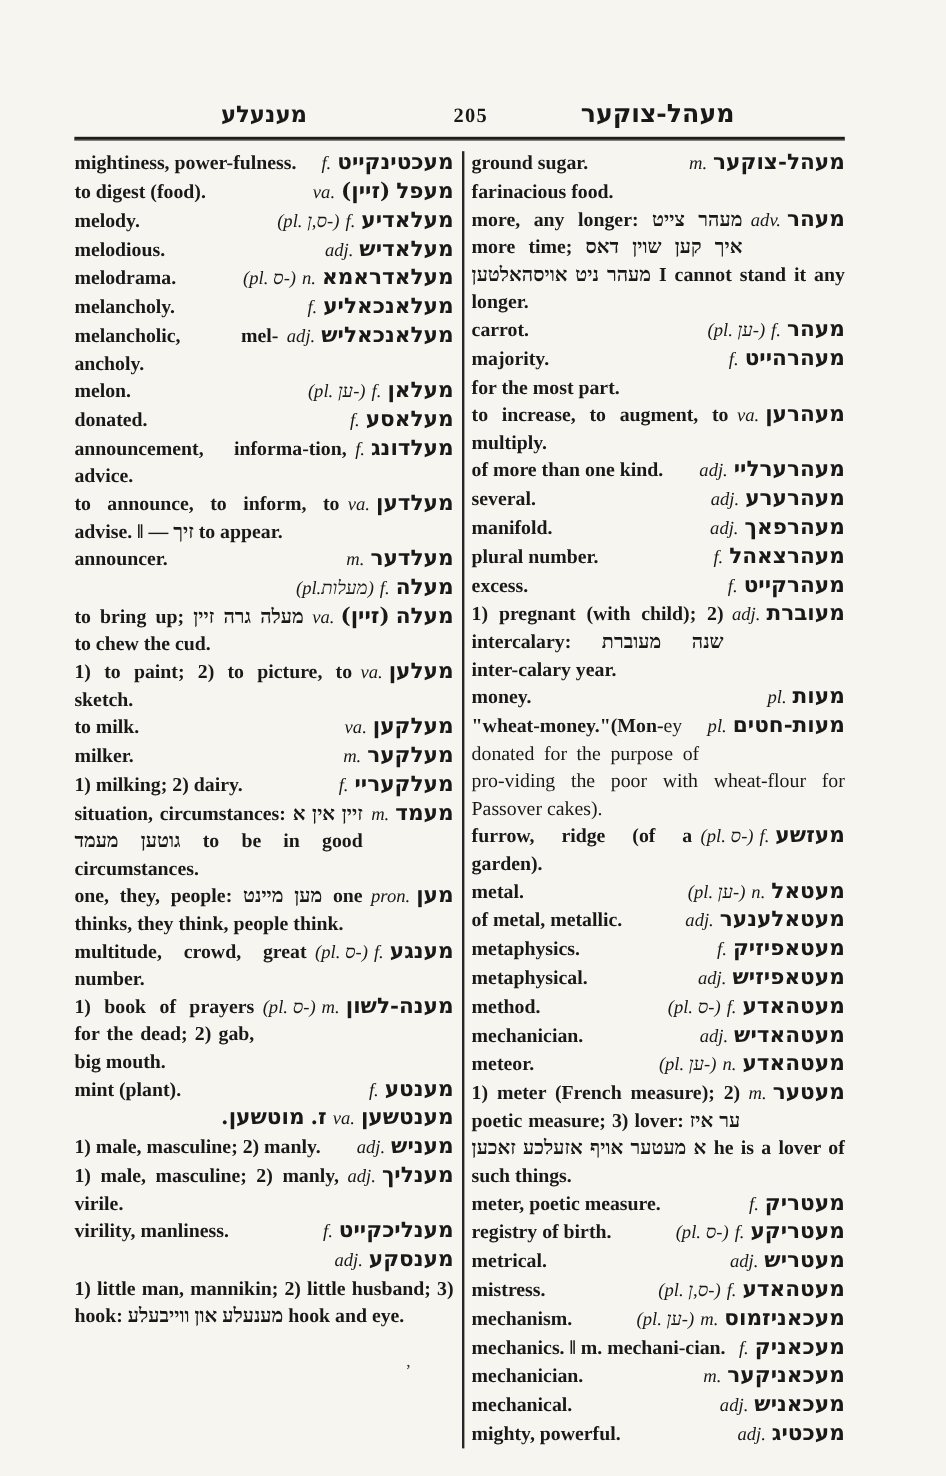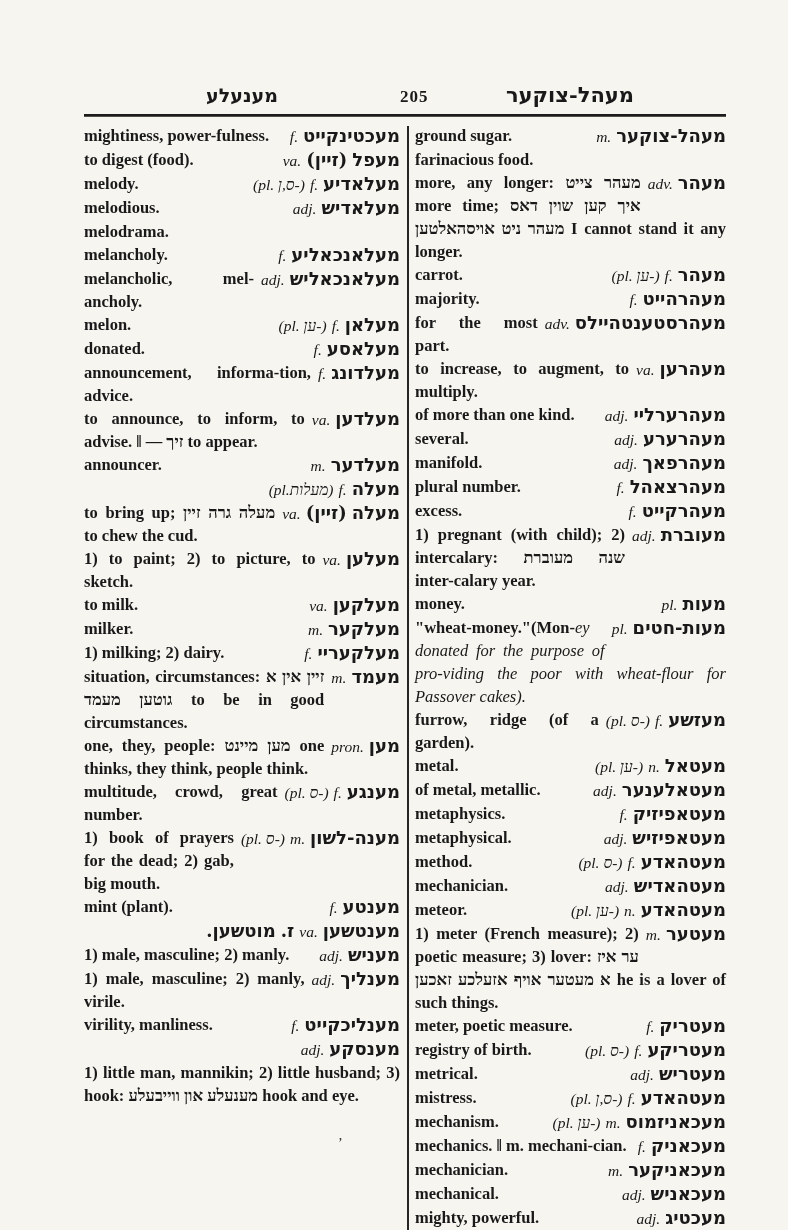--- a/index.html
+++ b/index.html
@@ -5,21 +5,21 @@
   html,body{margin:0;padding:0;}
   body{
     width:788px;height:1230px;
     background:#f6f5f0;
     font-family:"Liberation Serif","DejaVu Serif",serif;
     color:#191919;
     position:relative;
     overflow:hidden;
   }
   .page{
-    position:absolute;left:84px;top:82px;width:642px;
+    position:absolute;left:62px;top:82px;width:642px;
   }
   .running-header{
     display:flex;align-items:baseline;
     font-weight:bold;
   }
   .rh-left{width:316px;text-align:center;font-size:19px;}
   .rh-center{width:14px;text-align:center;font-size:17px;letter-spacing:1px;}
   .rh-right{flex:1;text-align:center;font-size:21px;}
   .hebrew{font-family:"DejaVu Serif","DejaVu Sans",serif;direction:rtl;unicode-bidi:isolate;}
   .header-rule{
@@ -36,21 +36,21 @@
     font-size:16.5px;
     line-height:23px;
     font-weight:bold;
   }
   .entry::after{content:"";display:block;clear:both;}
   .side{float:right;margin-left:7px;white-space:nowrap;}
   .seg{display:inline;}
   .seg + .seg{margin-left:5px;}
   .seg-i{font-style:italic;font-weight:normal;font-size:15.5px;}
   .seg-h{font-family:"DejaVu Serif","DejaVu Sans",serif;font-weight:bold;font-size:18px;}
-  .en2{font-style:italic;font-weight:normal;}
+  .en2{font-weight:normal;}
   .ink-mark{position:absolute;font-size:14px;color:#2a2a2a;}
 </style>
 </head>
 <body>
 
 <div class="page">
 
   <div class="running-header">
     <span class="rh-left hebrew">מענעלע</span>
     <span class="rh-center">205</span>
@@ -58,21 +58,21 @@
   </div>
 
   <div class="header-rule"></div>
 
   <div class="columns">
     <div class="col col-left">
         <p class="entry"><span class="side"><span class="seg seg-i">f.</span><span class="seg seg-h" dir="rtl">מעכטינקייט</span></span><span class="en">mightiness, power-fulness.</span></p>
         <p class="entry"><span class="side"><span class="seg seg-i">va.</span><span class="seg seg-h" dir="rtl">(זיין)</span><span class="seg seg-h" dir="rtl">מעפל</span></span><span class="en">to digest (food).</span></p>
         <p class="entry"><span class="side"><span class="seg seg-i">(pl. ס,ן-)</span><span class="seg seg-i">f.</span><span class="seg seg-h" dir="rtl">מעלאדיע</span></span><span class="en">melody.</span></p>
         <p class="entry"><span class="side"><span class="seg seg-i">adj.</span><span class="seg seg-h" dir="rtl">מעלאדיש</span></span><span class="en">melodious.</span></p>
-        <p class="entry"><span class="en">melodrama.</span></p>
+        <p class="entry"><span class="side"><span class="seg seg-i">(pl. ס-)</span><span class="seg seg-i">n.</span><span class="seg seg-h" dir="rtl">מעלאדראמא</span></span><span class="en">melodrama.</span></p>
         <p class="entry"><span class="side"><span class="seg seg-i">f.</span><span class="seg seg-h" dir="rtl">מעלאנכאליע</span></span><span class="en">melancholy.</span></p>
         <p class="entry"><span class="side"><span class="seg seg-i">adj.</span><span class="seg seg-h" dir="rtl">מעלאנכאליש</span></span><span class="en">melancholic, mel-ancholy.</span></p>
         <p class="entry"><span class="side"><span class="seg seg-i">(pl. ען-)</span><span class="seg seg-i">f.</span><span class="seg seg-h" dir="rtl">מעלאן</span></span><span class="en">melon.</span></p>
         <p class="entry"><span class="side"><span class="seg seg-i">f.</span><span class="seg seg-h" dir="rtl">מעלאסע</span></span><span class="en">donated.</span></p>
         <p class="entry"><span class="side"><span class="seg seg-i">f.</span><span class="seg seg-h" dir="rtl">מעלדונג</span></span><span class="en">announcement, informa-tion, advice.</span></p>
         <p class="entry"><span class="side"><span class="seg seg-i">va.</span><span class="seg seg-h" dir="rtl">מעלדען</span></span><span class="en">to announce, to inform, to advise. ‖ — זיך to appear.</span></p>
         <p class="entry"><span class="side"><span class="seg seg-i">m.</span><span class="seg seg-h" dir="rtl">מעלדער</span></span><span class="en">announcer.</span></p>
         <p class="entry"><span class="side"><span class="seg seg-i">(pl.מעלות)</span><span class="seg seg-i">f.</span><span class="seg seg-h" dir="rtl">מעלה</span></span></p>
         <p class="entry"><span class="side"><span class="seg seg-i">va.</span><span class="seg seg-h" dir="rtl">(זיין)</span><span class="seg seg-h" dir="rtl">מעלה</span></span><span class="en">to bring up; מעלה גרה זיין to chew the cud.</span></p>
         <p class="entry"><span class="side"><span class="seg seg-i">va.</span><span class="seg seg-h" dir="rtl">מעלען</span></span><span class="en">1) to paint; 2) to picture, to sketch.</span></p>
@@ -91,21 +91,21 @@
         <p class="entry"><span class="side"><span class="seg seg-i">adj.</span><span class="seg seg-h" dir="rtl">מענסקע</span></span></p>
         <p class="entry"><span class="en">1) little man, mannikin; 2) little husband; 3) hook: מענעלע און ווייבעלע hook and eye.</span></p>
       </div>
     <div class="divider"></div>
     <div class="col col-right">
         <p class="entry"><span class="side"><span class="seg seg-i">m.</span><span class="seg seg-h" dir="rtl">מעהל-צוקער</span></span><span class="en">ground sugar.</span></p>
         <p class="entry"><span class="en">farinacious food.</span></p>
         <p class="entry"><span class="side"><span class="seg seg-i">adv.</span><span class="seg seg-h" dir="rtl">מעהר</span></span><span class="en">more, any longer: מעהר צייט more time; איך קען שוין דאס מעהר ניט אויסהאלטען I cannot stand it any longer.</span></p>
         <p class="entry"><span class="side"><span class="seg seg-i">(pl. ען-)</span><span class="seg seg-i">f.</span><span class="seg seg-h" dir="rtl">מעהר</span></span><span class="en">carrot.</span></p>
         <p class="entry"><span class="side"><span class="seg seg-i">f.</span><span class="seg seg-h" dir="rtl">מעהרהייט</span></span><span class="en">majority.</span></p>
-        <p class="entry"><span class="side"><span class="seg seg-i">adv.</span><span class="seg seg-h" dir="rtl">מעהרסטענטהיילס</span></span><span class="en">for the most part.</span></p>
+        <p class="entry"><span class="en">for the most part.</span></p>
         <p class="entry"><span class="side"><span class="seg seg-i">va.</span><span class="seg seg-h" dir="rtl">מעהרען</span></span><span class="en">to increase, to augment, to multiply.</span></p>
         <p class="entry"><span class="side"><span class="seg seg-i">adj.</span><span class="seg seg-h" dir="rtl">מעהרערליי</span></span><span class="en">of more than one kind.</span></p>
         <p class="entry"><span class="side"><span class="seg seg-i">adj.</span><span class="seg seg-h" dir="rtl">מעהרערע</span></span><span class="en">several.</span></p>
         <p class="entry"><span class="side"><span class="seg seg-i">adj.</span><span class="seg seg-h" dir="rtl">מעהרפאך</span></span><span class="en">manifold.</span></p>
         <p class="entry"><span class="side"><span class="seg seg-i">f.</span><span class="seg seg-h" dir="rtl">מעהרצאהל</span></span><span class="en">plural number.</span></p>
         <p class="entry"><span class="side"><span class="seg seg-i">f.</span><span class="seg seg-h" dir="rtl">מעהרקייט</span></span><span class="en">excess.</span></p>
         <p class="entry"><span class="side"><span class="seg seg-i">adj.</span><span class="seg seg-h" dir="rtl">מעוברת</span></span><span class="en">1) pregnant (with child); 2) intercalary: שנה מעוברת inter-calary year.</span></p>
         <p class="entry"><span class="side"><span class="seg seg-i">pl.</span><span class="seg seg-h" dir="rtl">מעות</span></span><span class="en">money.</span></p>
         <p class="entry"><span class="side"><span class="seg seg-i">pl.</span><span class="seg seg-h" dir="rtl">מעות-חטים</span></span><span class="en">"wheat-money."(Mon-</span><span class="en2">ey donated for the purpose of pro-viding the poor with wheat-flour for Passover cakes).</span></p>
         <p class="entry"><span class="side"><span class="seg seg-i">(pl. ס-)</span><span class="seg seg-i">f.</span><span class="seg seg-h" dir="rtl">מעזשע</span></span><span class="en">furrow, ridge (of a garden).</span></p>

